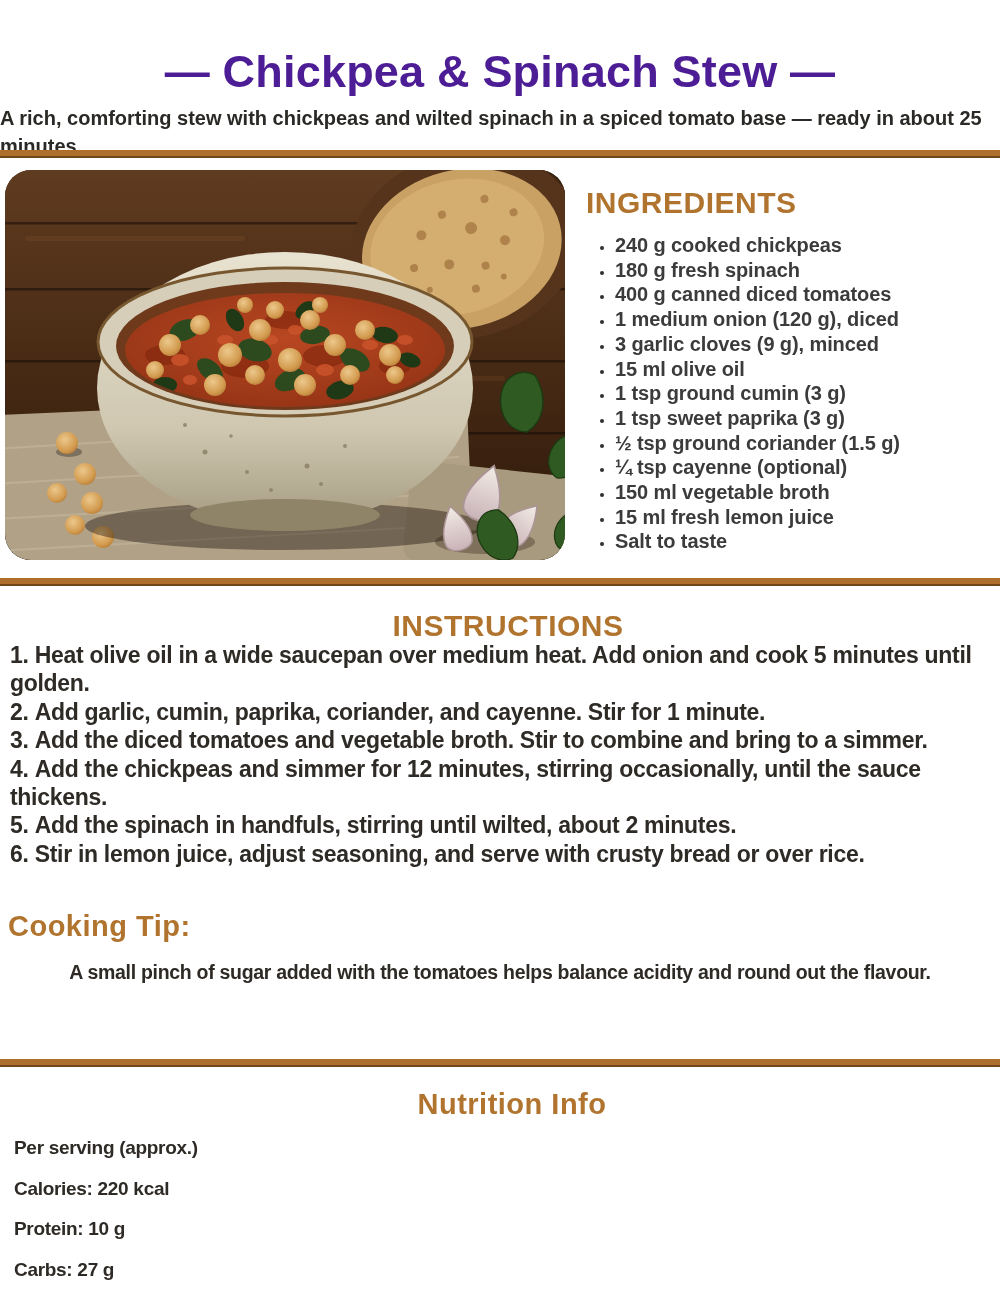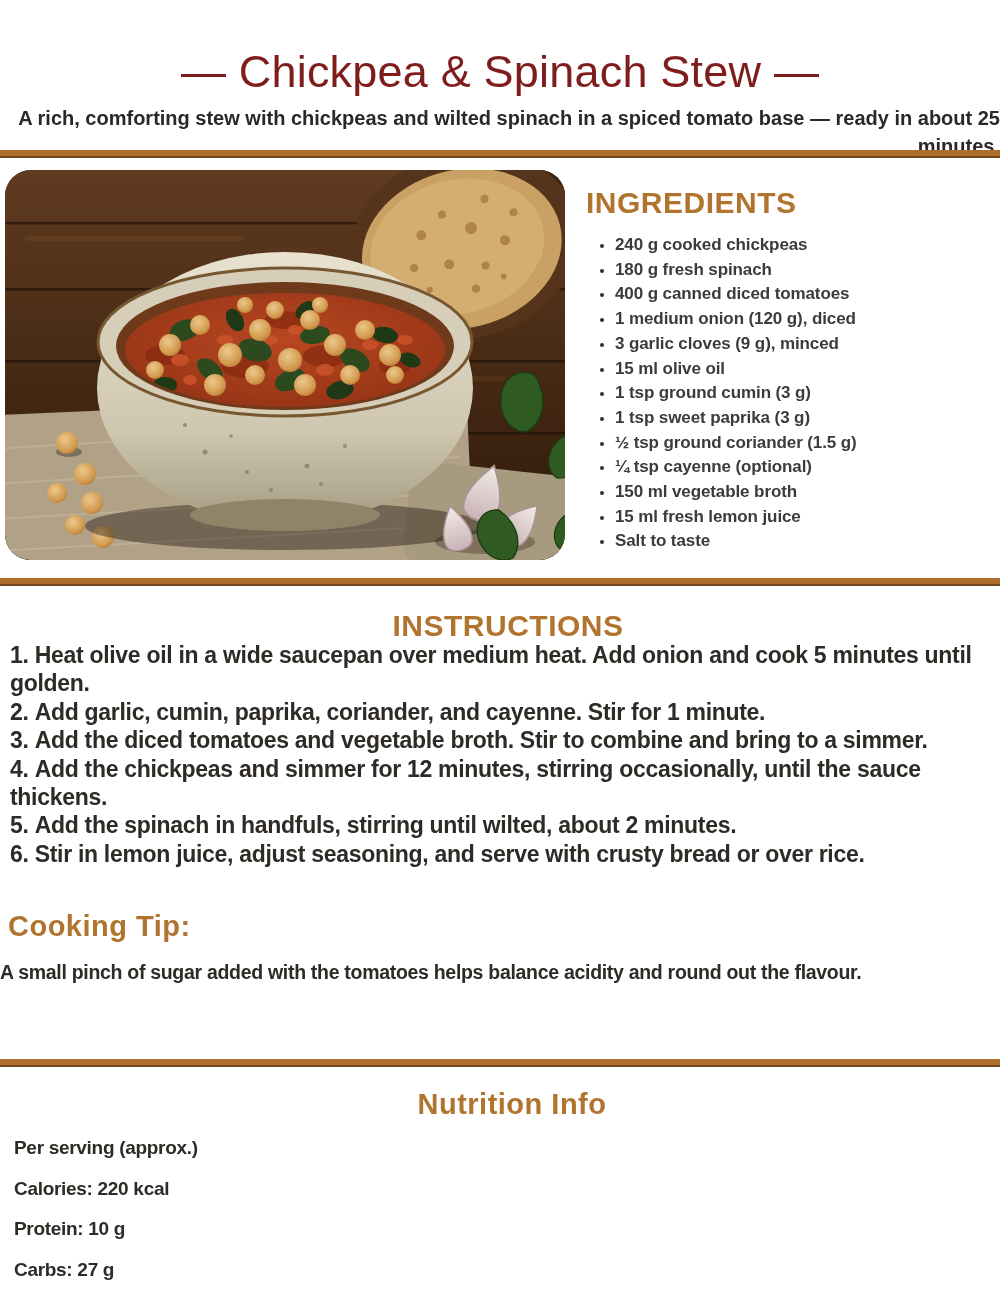--- a/index.html
+++ b/index.html
@@ -1,26 +1,26 @@
 <!DOCTYPE html>
 <html><head>
 <meta charset="utf-8">
 <style>
   html,body { margin:0; padding:0; background:#ffffff; }
   body { width:1000px; height:1300px; font-family:"Liberation Sans", sans-serif; }
   .page { position:relative; width:1000px; height:1300px; background:#fff; overflow:hidden; }
 
   .page-title {
     position:absolute; top:16px; left:0; width:1000px;
-    text-align:center; font-size:45px; font-weight:400;
-    color:#7f1d1d; letter-spacing:0.2px;
+    text-align:center; font-size:45px; font-weight:700;
+    color:#4c1d95; letter-spacing:0.2px;
   }
   .page-subtitle {
     position:absolute; top:84px; left:0; width:1000px;
-    text-align:right; font-size:20px; font-weight:700;
+    text-align:left; font-size:20px; font-weight:700;
     color:#2b2926; line-height:28px;
   }
 
   .divider {
     position:absolute; left:0; width:1000px; height:6px;
     background:#ae6f2d; border-bottom:2px solid rgba(80,48,16,0.65);
   }
   .divider.d1 { top:150px; }
   .divider.d2 { top:578px; }
   .divider.d3 { top:1059px; }
@@ -31,40 +31,40 @@
   }
   .photo svg { display:block; }
 
   .ingredients { position:absolute; left:578px; top:178px; width:418px; }
   .section-heading {
     font-size:30px; font-weight:800; color:#b1742e; letter-spacing:0.5px;
     margin:8px; font-family:"Liberation Sans", sans-serif;
   }
   .ing-list { margin:13px 0 0 0; padding:0 0 0 37px; list-style:disc outside; }
   .ing-list li {
-    font-size:17px; font-weight:700; color:#3b3b3b;
+    font-size:20px; font-weight:700; color:#3b3b3b;
     line-height:24.7px; letter-spacing:-0.1px;
   }
   .ing-list li::marker { color:#2f2f2f; font-size:13px; }
 
   .instructions-heading {
     position:absolute; top:601px; left:0; width:1000px; text-align:center;
   }
   .steps {
     position:absolute; top:641px; left:10px; width:982px;
     margin:0; padding:0; list-style:decimal inside;
   }
   .steps li {
     font-size:23px; font-weight:700; color:#2e2a26;
     line-height:28.4px; letter-spacing:-0.3px;
   }
 
   .tip-heading { position:absolute; top:902px; left:0; width:1000px; text-align:left; font-size:29px; }
   .tip-text {
-    position:absolute; top:941px; left:0; width:1000px; text-align:left;
+    position:absolute; top:941px; left:0; width:1000px; text-align:center;
     font-size:19.5px; font-weight:700; color:#2e2a26; letter-spacing:-0.3px;
   }
 
   .nutrition-heading { position:absolute; top:1080px; left:4px; width:1000px; text-align:center; font-size:29px; }
   .nutrition-lines { position:absolute; top:1121px; left:14px; width:600px; }
   .nutrition-lines div {
     font-size:19px; font-weight:700; color:#2e2a26;
     line-height:27.6px; letter-spacing:-0.3px;margin-top:13px;
   }
 </style>

